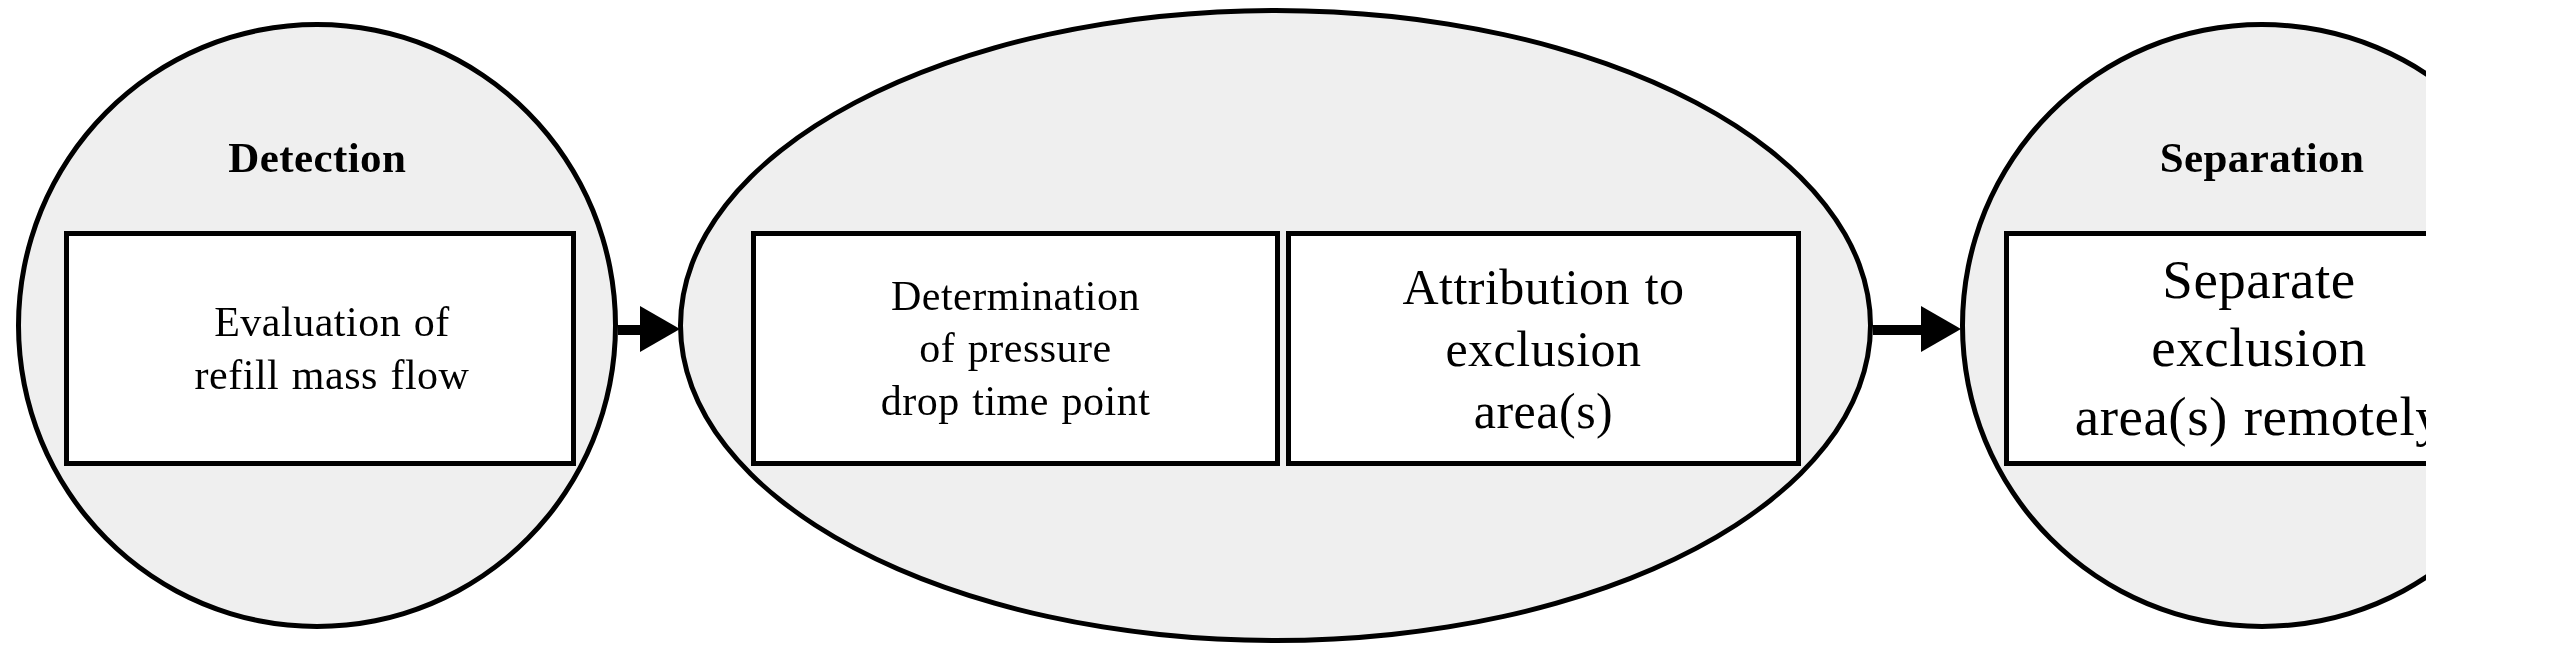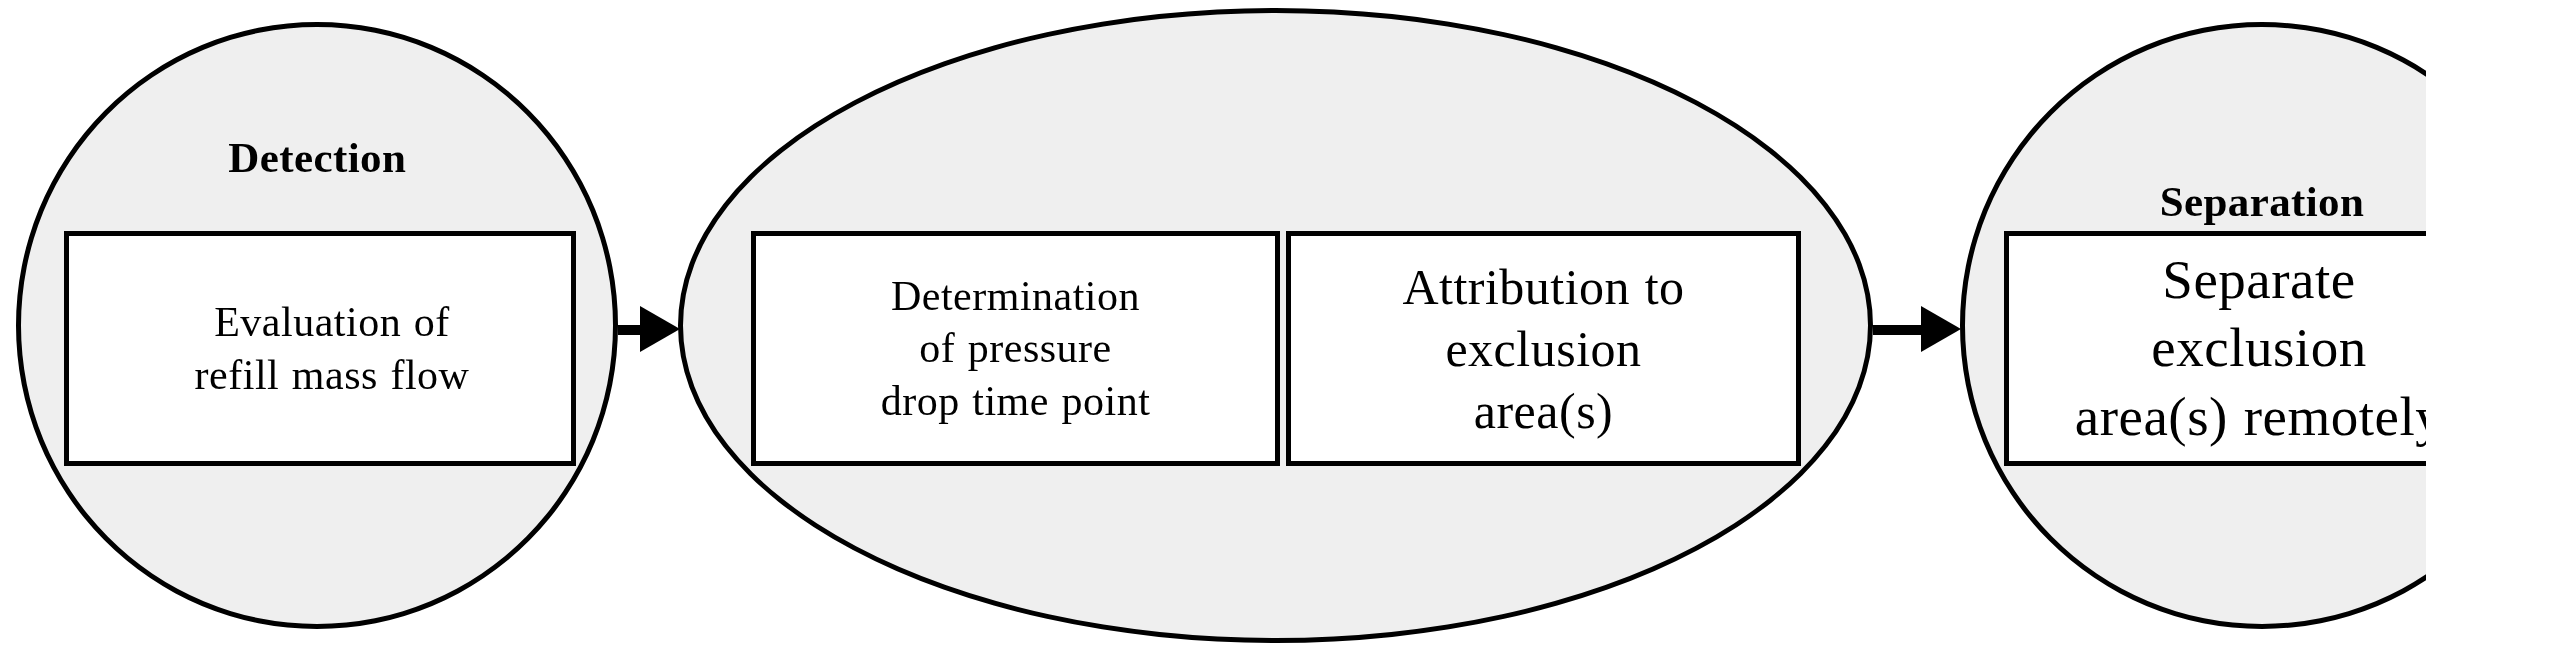--- a/index.html
+++ b/index.html
@@ -95,21 +95,21 @@
   #box-localization-2 { left: 608px; top: 231px; width: 515px; height: 235px; font-size: 50px; }
 
   
   #arrow-2 { left: 1873px; top: 325px; width: 93px; }
   #arrow-2 .arrow-shaft { width: 53px; }
   #arrow-2 .arrow-head { left: 48px; }
 
   
   #group-separation { left: 1960px; width: 616px; }
   #ellipse-separation { left: 0px; top: 22px; width: 604px; height: 607px; }
-  #title-separation { left: 0px; top: 136px; width: 604px; font-size: 43px; margin-top: 44px; }
+  #title-separation { left: 0px; top: 136px; width: 604px; font-size: 43px; }
   #box-separation { left: 44px; top: 231px; width: 510px; height: 235px; font-size: 55px; }
 </style>
 </head>
 <body>
 
 <div id="stage">
 
   <div class="stage-group" id="group-detection">
     <div class="ellipse" id="ellipse-detection"></div>
     <div class="phase-title" id="title-detection">Detection</div>

